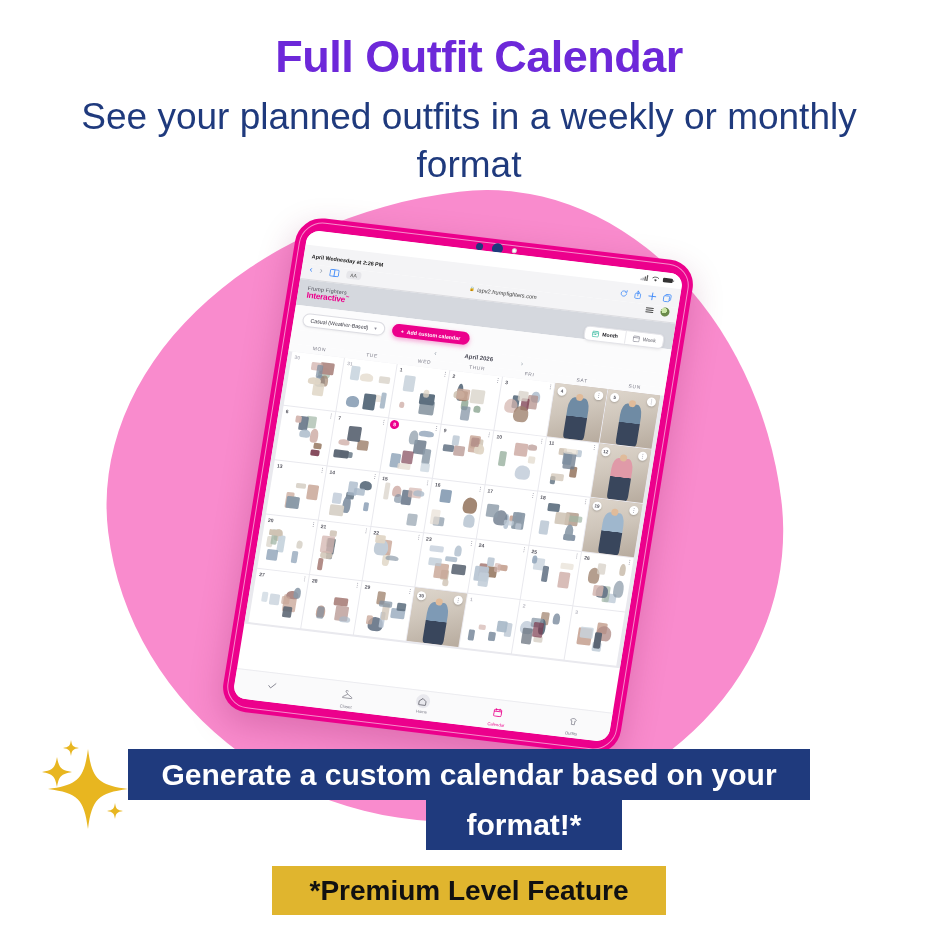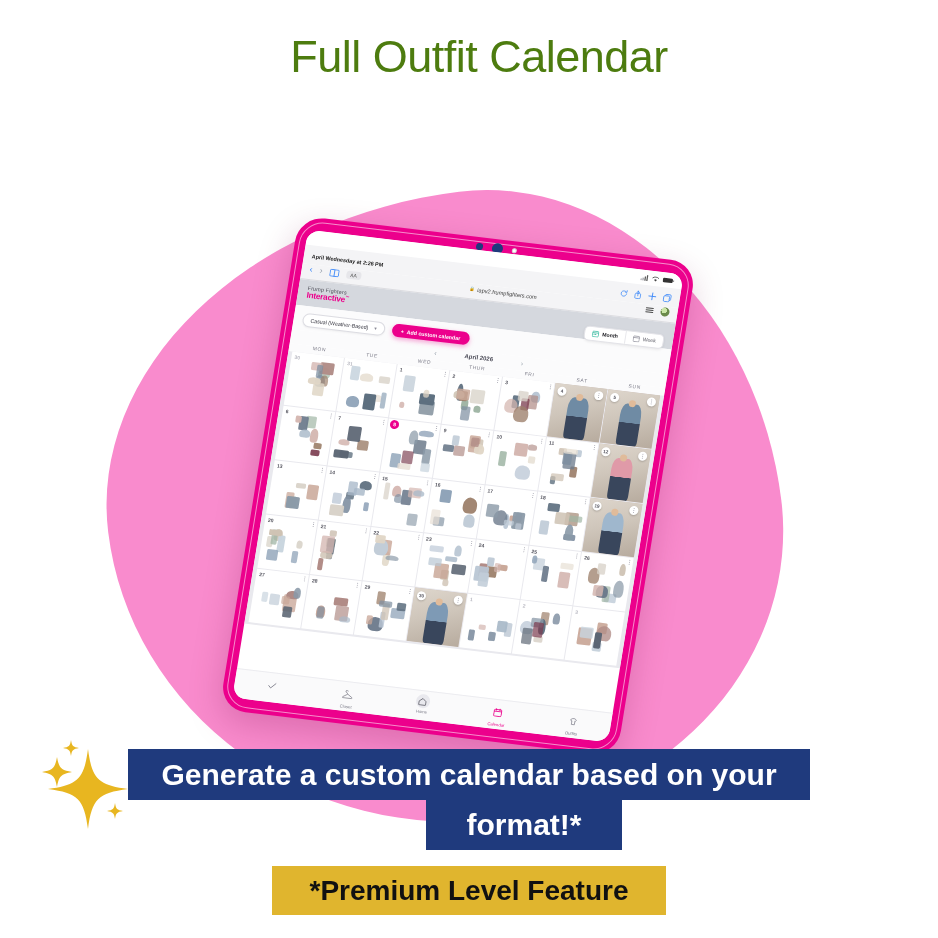--- a/index.html
+++ b/index.html
@@ -1,21 +1,21 @@
 <!DOCTYPE html>
 <html><head>
 <meta charset="utf-8">
 <style>
   * { margin:0; padding:0; box-sizing:border-box; }
   html,body { width:938px; height:938px; overflow:hidden; background:#ffffff; }
   body { font-family:"Liberation Sans", sans-serif; position:relative; }
 
   
   .headline-wrap{ position:absolute; top:34px; left:0; width:938px; text-align:center; z-index:40; }
-  .headline{ font-size:45px; font-weight:normal; color:#4d7c0f; letter-spacing:-0.5px; line-height:1.0;padding-left:20px; }
+  .headline{ font-size:45px; font-weight:bold; color:#6d28d9; letter-spacing:-0.5px; line-height:1.0;padding-left:20px; }
   .subhead{ font-size:37px; color:#1F3A7D; line-height:1.3; margin-top:14px; font-weight:400; padding:0 60px;}
 
   
   .blob{ position:absolute; z-index:1; background:#F98BCD; }
   .blob-main{
     left:108px; top:196px; width:672px; height:628px;
     border-radius:58% 42% 47% 53% / 47% 55% 45% 53%;
     transform:rotate(-7deg);
   }
 
@@ -166,20 +166,21 @@
     display:flex; align-items:center; justify-content:center;
   }
 </style>
 </head>
 <body>
 
 <div class="blob blob-main"></div>
 
 <div class="headline-wrap">
   <div class="headline">Full Outfit Calendar</div>
+  <div class="subhead">See your planned outfits in a weekly or monthly format</div>
 </div>
 
 <div class="tablet-stage">
 <div class="tablet">
   <div class="bezel"></div>
   <div class="bezel-inner-line"></div>
   <div class="cam-row">
     <span class="cam a"></span>
     <span class="cam b"></span>
     <span class="cam c"></span>

